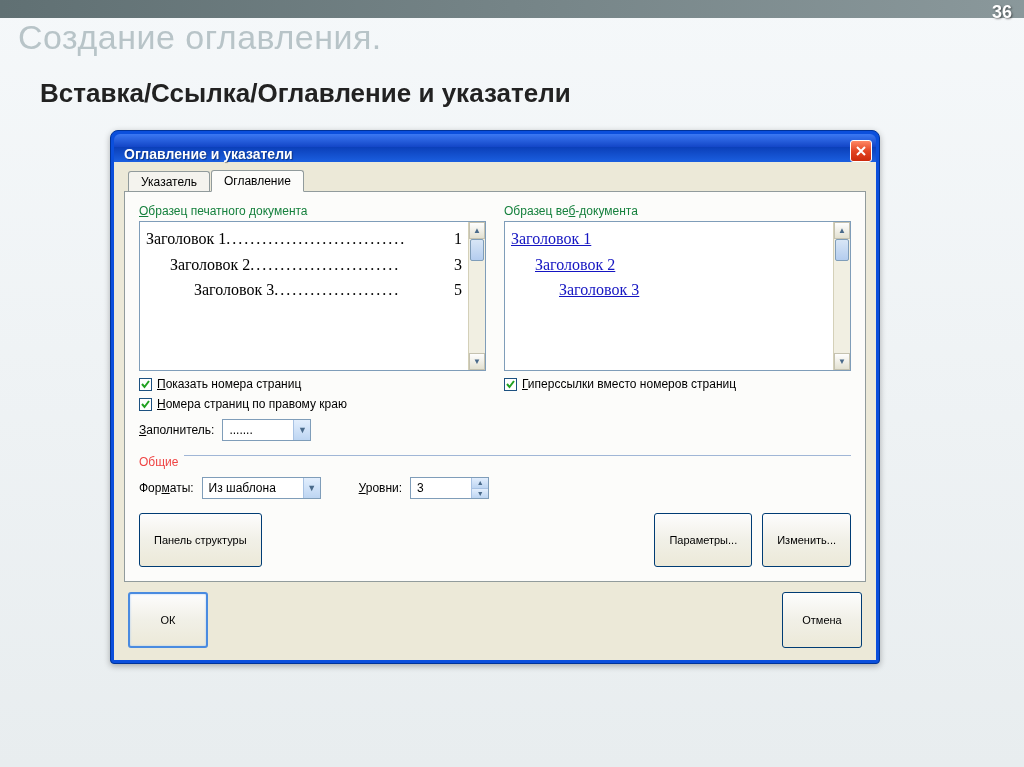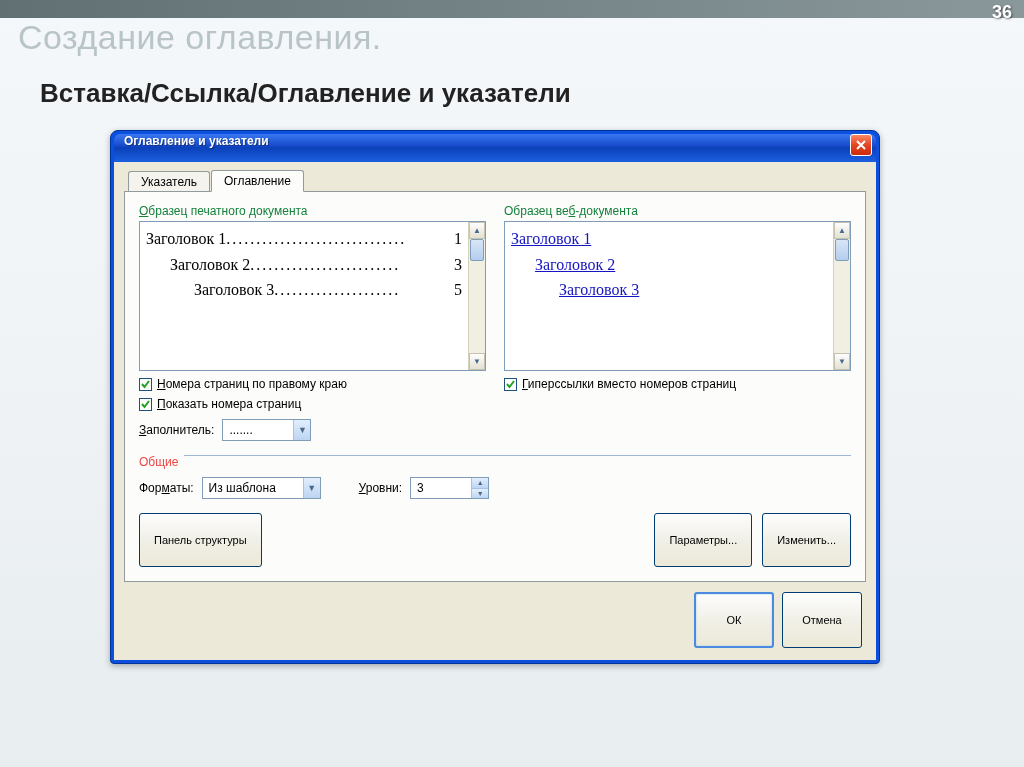--- a/index.html
+++ b/index.html
@@ -57,24 +57,24 @@
     border: 1px solid #003399;
     border-radius: 8px 8px 4px 4px;
     padding: 3px;
     box-shadow: 0 2px 6px rgba(0,0,0,0.3);
   }
   .titlebar {
     height: 28px;
     background: linear-gradient(to bottom, #3b78f2 0%, #1447c8 45%, #0b3fb8 46%, #1b5fe0 100%);
     border-radius: 6px 6px 0 0;
     display: flex;
-    align-items: flex-start;
+    align-items: flex-end;
     padding: 0 4px 0 10px;
     color: #fff;
-    font-size: 12px;
+    font-size: 14px;
     font-weight: bold;
     text-shadow: 1px 1px 1px rgba(0,0,0,0.4);
   }
   .titlebar-text { flex: 1; }
   .close-btn {
     width: 22px; height: 22px;
     background: linear-gradient(to bottom, #ff8864 0%, #e34523 50%, #cc2a0c 100%);
     border: 1px solid #fff;
     border-radius: 3px;
     display: flex;
@@ -272,21 +272,21 @@
   }
   .bottom-row {
     display: flex;
     gap: 10px;
     margin-top: 14px;
     align-items: center;
   }
   .bottom-row .spacer { flex: 1; }
   .dlg-buttons {
     display: flex;
-    justify-content: flex-end;
+    justify-content: space-between;
     gap: 8px;
     padding: 10px 4px 2px 4px;
     background: #ece9d8;
   }
   .btn.default {
     border: 2px solid #4a8be0;
     box-shadow: inset 0 0 2px #a0c5f5;
   }
 </style>
 </head>
@@ -345,29 +345,29 @@
                 <div class="scroll-btn">▼</div>
               </div>
             </div>
 
             <div class="check-row">
               <span class="chk">
                 <svg viewBox="0 0 11 11">
                     <path d="M2 5 L4.5 8 L9 2" stroke="#21a121" stroke-width="2" fill="none"></path>
                   </svg>
               </span>
-              <span><span class="underline-letter">Н</span><span id="ran-rest">омера страниц по правому краю</span></span>
+              <span><span class="underline-letter">П</span><span id="spn-rest">оказать номера страниц</span></span>
             </div>
             <div class="check-row">
               <span class="chk">
                 <svg viewBox="0 0 11 11">
                     <path d="M2 5 L4.5 8 L9 2" stroke="#21a121" stroke-width="2" fill="none"></path>
                   </svg>
               </span>
-              <span><span class="underline-letter">П</span><span id="spn-rest">оказать номера страниц</span></span>
+              <span><span class="underline-letter">Н</span><span id="ran-rest">омера страниц по правому краю</span></span>
             </div>
 
             <div class="inline-row">
               <span><span class="underline-letter">З</span><span id="ldr-rest">аполнитель:</span></span>
               <div class="combo">
                 <span class="combo-text">.......</span>
                 <span class="combo-btn">▼</span>
               </div>
             </div>
           </div>

